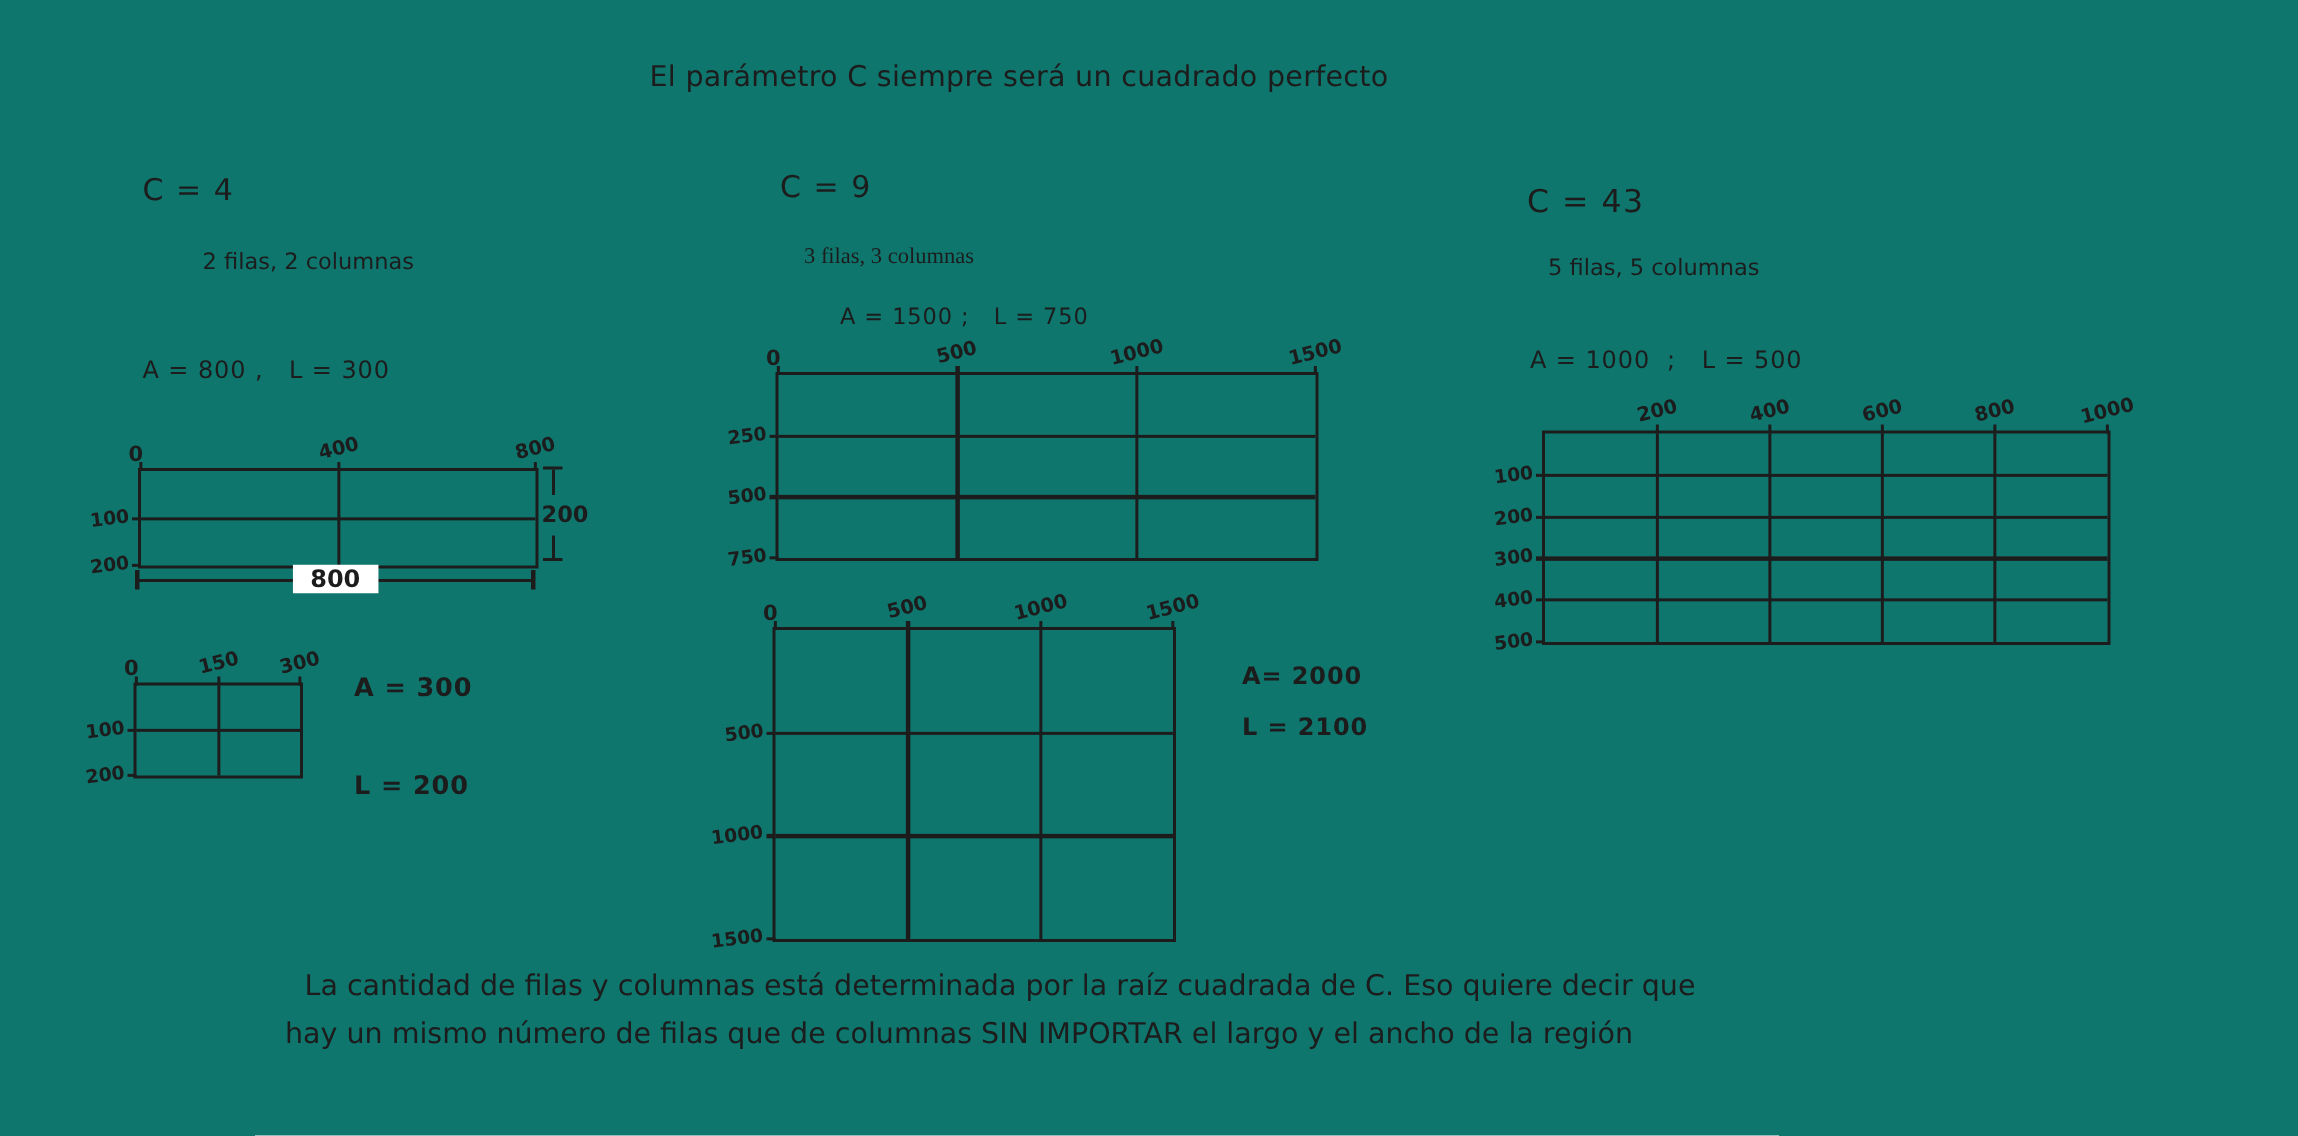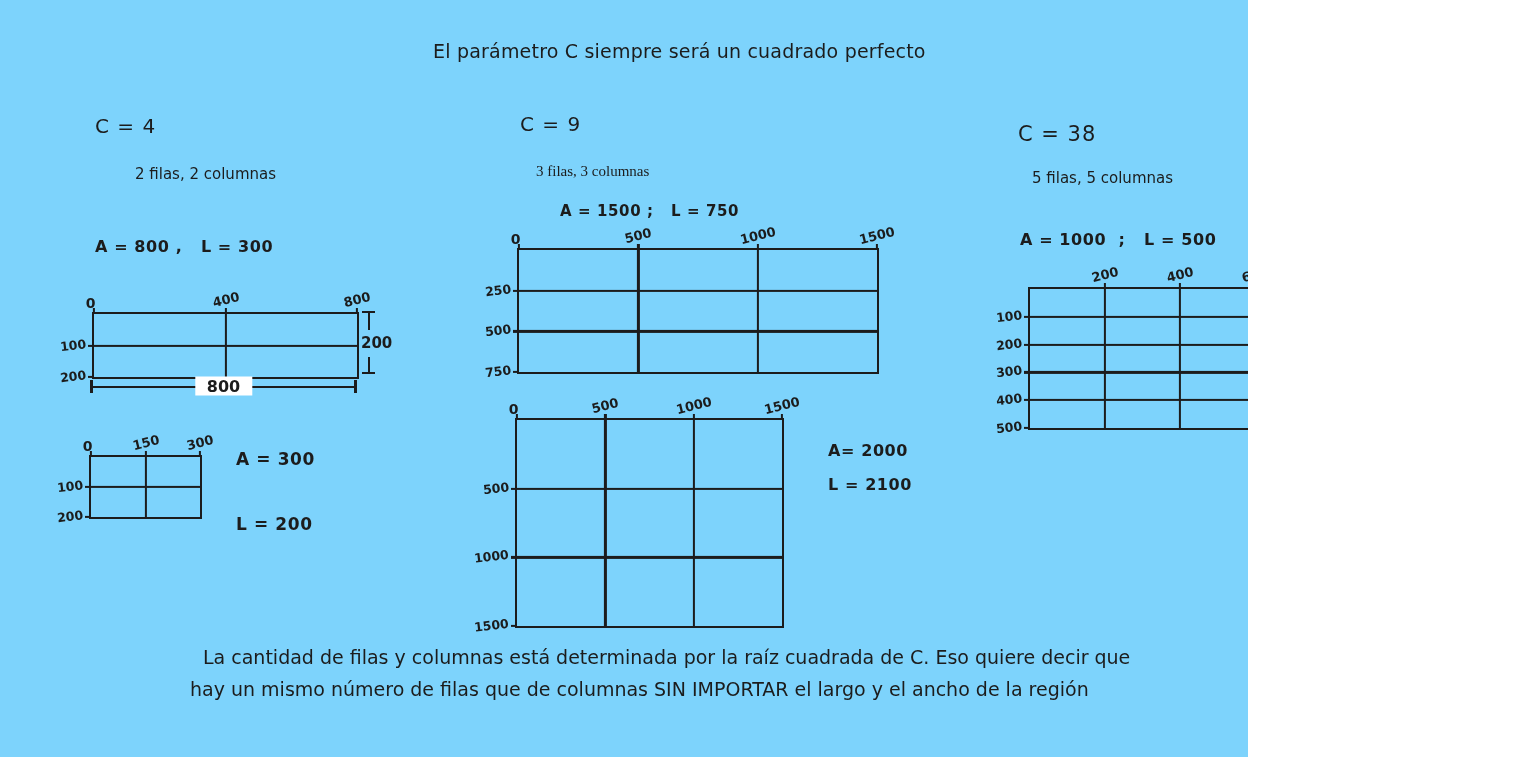--- a/index.html
+++ b/index.html
@@ -1,22 +1,22 @@
 <!DOCTYPE html>
 <html><head>
 <meta charset="utf-8">
 <style>
   html,body{margin:0;padding:0;background:#ffffff;}
   body{font-family:"DejaVu Sans","Liberation Sans",sans-serif;color:#1c1c1c;}
-  #canvas{position:relative;width:1248px;height:757px;background:#7dd3fc;overflow:hidden;}
+  #canvas{position:relative;width:1532px;height:757px;background:#0f766e;overflow:hidden;}
   .txt{position:absolute;white-space:pre;}
   .title{font-size:19px;letter-spacing:.2px;}
   .heading{font-size:20px;letter-spacing:1px;}
   .sub{font-size:15px;}
-  .formula{font-size:16px;font-weight:700;letter-spacing:.6px;}
+  .formula{font-size:16px;font-weight:400;letter-spacing:.6px;}
   .note{font-size:16px;font-weight:700;letter-spacing:.6px;}
   .footer{font-size:19px;}
 
   
   .grid{position:absolute;border:2.4px solid #1c1c1c;}
   .vl{position:absolute;top:0;bottom:0;width:2.2px;background:#1c1c1c;transform:translateX(-50%);}
   .hl{position:absolute;left:0;right:0;height:2.2px;background:#1c1c1c;transform:translateY(-50%);}
   .tt{position:absolute;bottom:100%;width:2.2px;height:6px;background:#1c1c1c;transform:translateX(-50%);}
   .lt{position:absolute;right:100%;width:6px;height:2.2px;background:#1c1c1c;transform:translateY(-50%);}
   .tl{position:absolute;bottom:100%;margin-bottom:7px;font-size:13px;font-weight:700;
@@ -48,21 +48,21 @@
   <div class="txt title" style="left:433px;top:40px;">El parámetro C siempre será un cuadrado perfecto</div>
 
   <div class="txt heading" style="left:95px;top:114px;">C = 4</div>
   <div class="txt sub" style="left:135px;top:165px;">2 filas, 2 columnas</div>
   <div class="txt formula" style="left:95px;top:237px;">A = 800 ,   L = 300</div>
 
   <div class="txt heading" style="left:520px;top:112px;">C = 9</div>
   <div class="txt sub" style="left:536px;top:163px;font-family:Liberation Serif, serif;">3 filas, 3 columnas</div>
   <div class="txt formula" style="left:560px;top:202px;font-size:15px;">A = 1500 ;   L = 750</div>
 
-  <div class="txt heading" style="left:1018px;top:122px;font-size:21px;">C = 38</div>
+  <div class="txt heading" style="left:1018px;top:122px;font-size:21px;">C = 43</div>
   <div class="txt sub" style="left:1032px;top:169px;">5 filas, 5 columnas</div>
   <div class="txt formula" style="left:1020px;top:230px;">A = 1000  ;   L = 500</div>
 
   <div id="grids">
       <div class="grid" style="left: 92px; top: 312px; width: 263px; height: 63px;">
         <div class="vl" style="left: 50%;"></div>
         <div class="hl" style="top: 50%;"></div>
         <div class="ol">0</div>
         <div class="tt" style="left: 0%;"></div>
         <div class="tl" style="left: 50%;">400</div>

